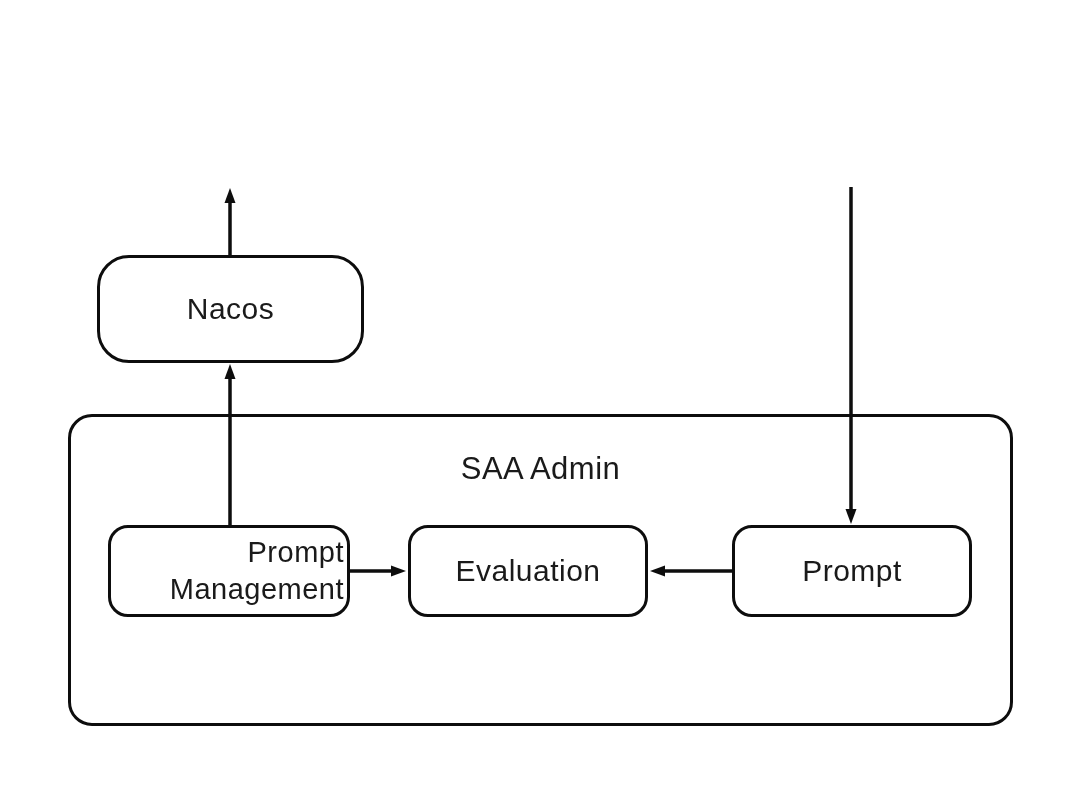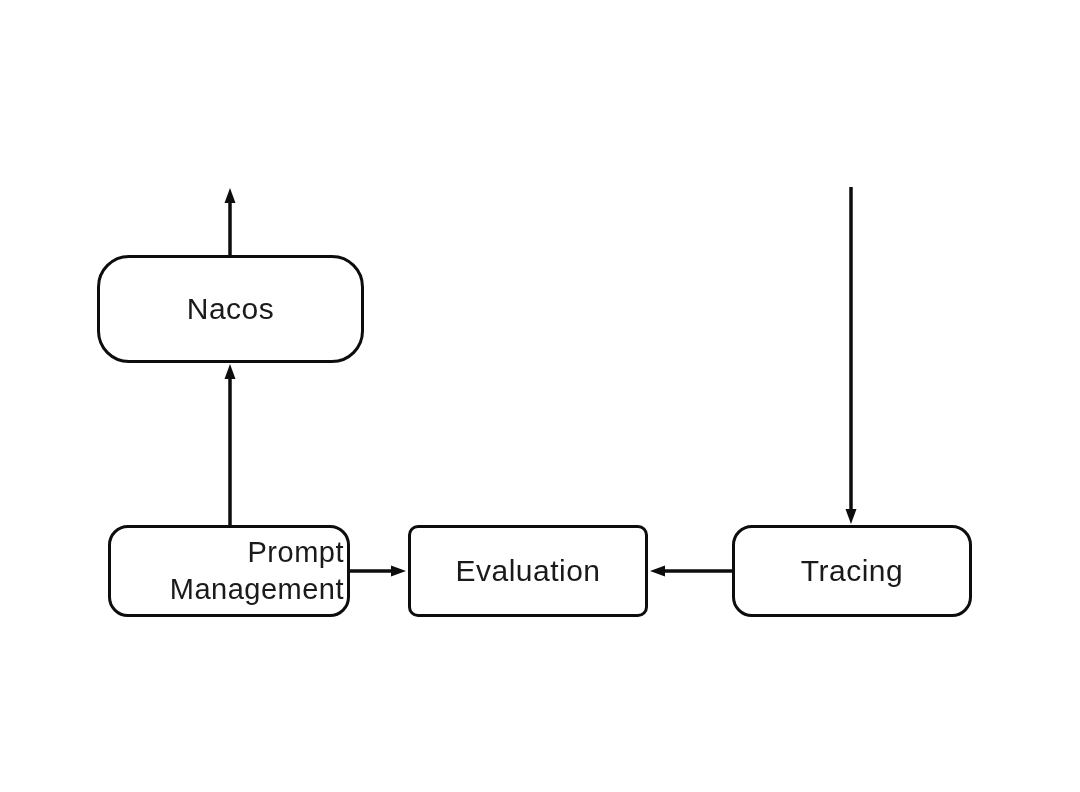--- a/index.html
+++ b/index.html
@@ -55,21 +55,21 @@
   #prompt-box {
     left: 108px; top: 525px;
     width: 242px; height: 92px;
     border-radius: 20px;
     text-align: right;
   }
   #prompt-box .label { font-size: 29px; line-height: 37px; width: 230px; }
   #evaluation-box {
     left: 408px; top: 525px;
     width: 240px; height: 92px;
-    border-radius: 10px;
+    border-radius: 20px;
   }
   #tracing-box {
     left: 732px; top: 525px;
     width: 240px; height: 92px;
     border-radius: 20px;
   }
   #edges-svg {
     position: absolute;
     left: 0; top: 0;
     width: 1080px; height: 792px;
@@ -92,31 +92,34 @@
 </head>
 <body>
 
 <div id="canvas">
 
 
   <div class="node" id="nacos-box">
     <div class="label">Nacos</div>
   </div>
 
+  <div class="node" id="saa-admin-box">
+    <div class="label">SAA Admin</div>
+  </div>
 
   <div class="node" id="prompt-box">
     <div class="label">Prompt Management</div>
   </div>
 
   <div class="node" id="evaluation-box">
     <div class="label">Evaluation</div>
   </div>
 
   <div class="node" id="tracing-box">
-    <div class="label">Tracing</div>
+    <div class="label">Prompt</div>
   </div>
 
   <svg id="edges-svg" xmlns="http://www.w3.org/2000/svg">
       <line x1="230" y1="255" x2="230" y2="203" stroke="#0d0d0d" stroke-width="3.5"></line>
       <polygon points="230,188 235.5,203 224.5,203" fill="#0d0d0d"></polygon>
       <line x1="230" y1="525" x2="230" y2="379" stroke="#0d0d0d" stroke-width="3.5"></line>
       <polygon points="230,364 235.5,379 224.5,379" fill="#0d0d0d"></polygon>
       <line x1="851" y1="187" x2="851" y2="509" stroke="#0d0d0d" stroke-width="3.5"></line>
       <polygon points="851,524 845.5,509 856.5,509" fill="#0d0d0d"></polygon>
       <line x1="350" y1="571" x2="391" y2="571" stroke="#0d0d0d" stroke-width="3.5"></line>

